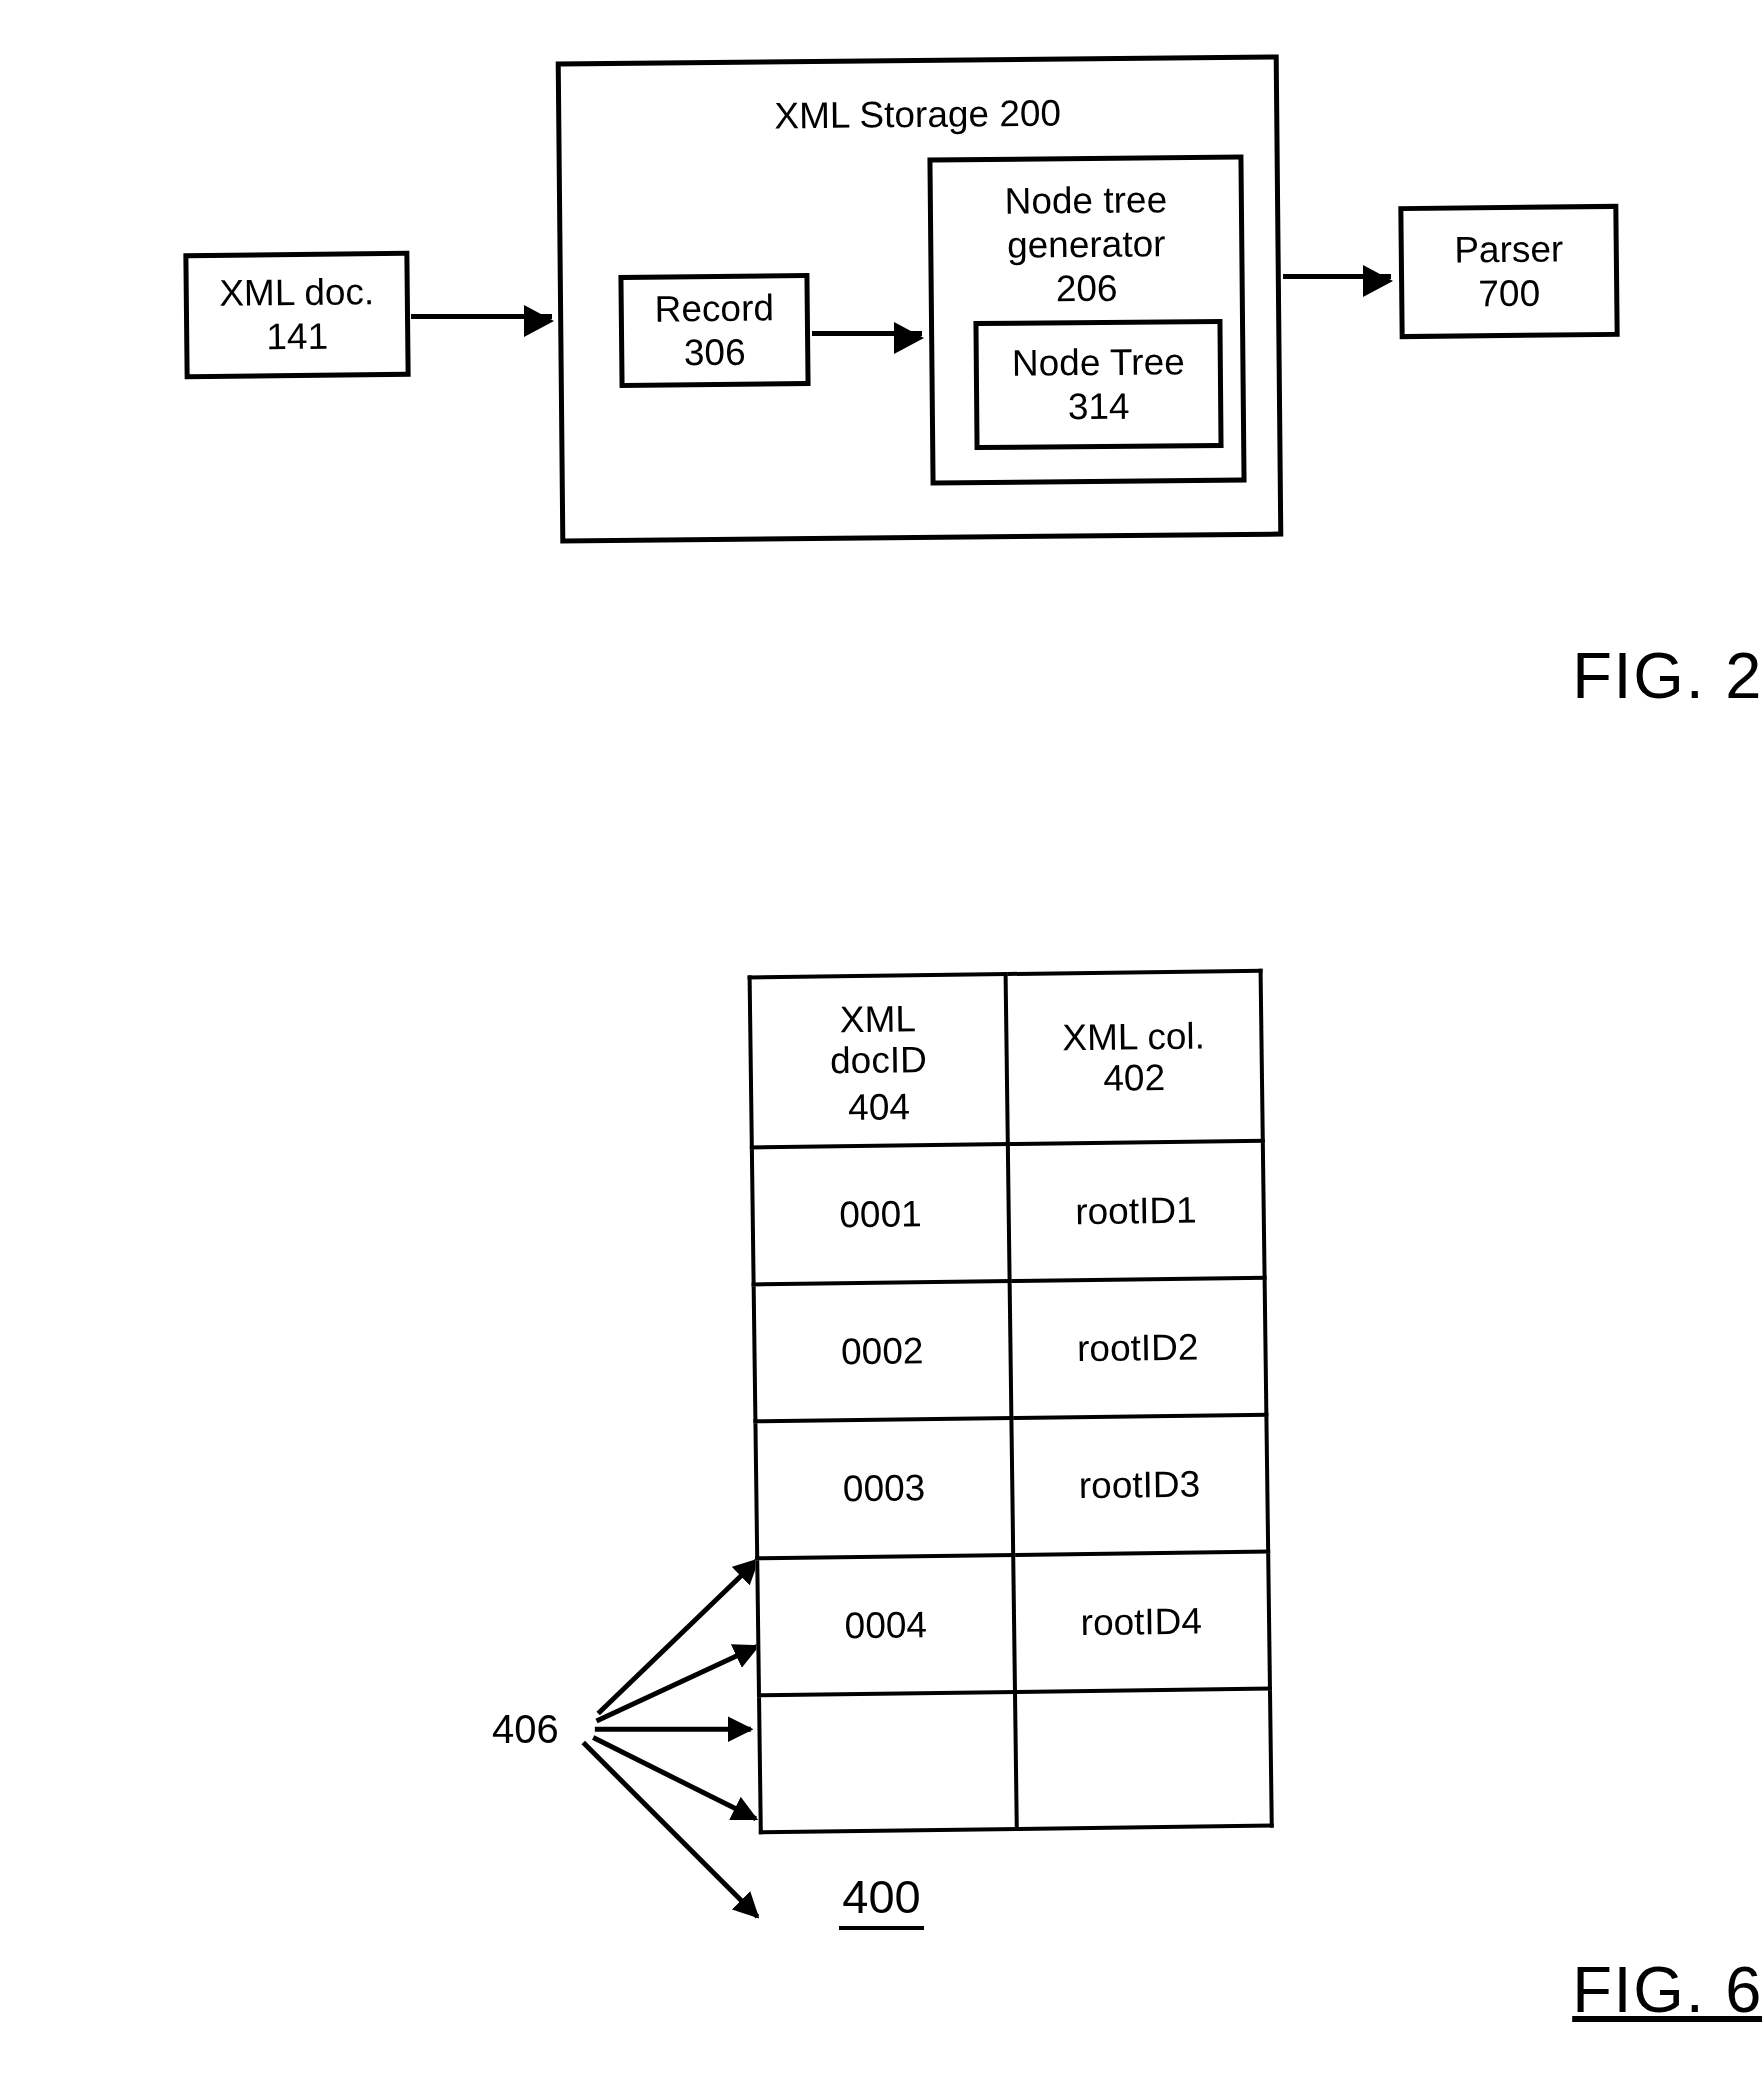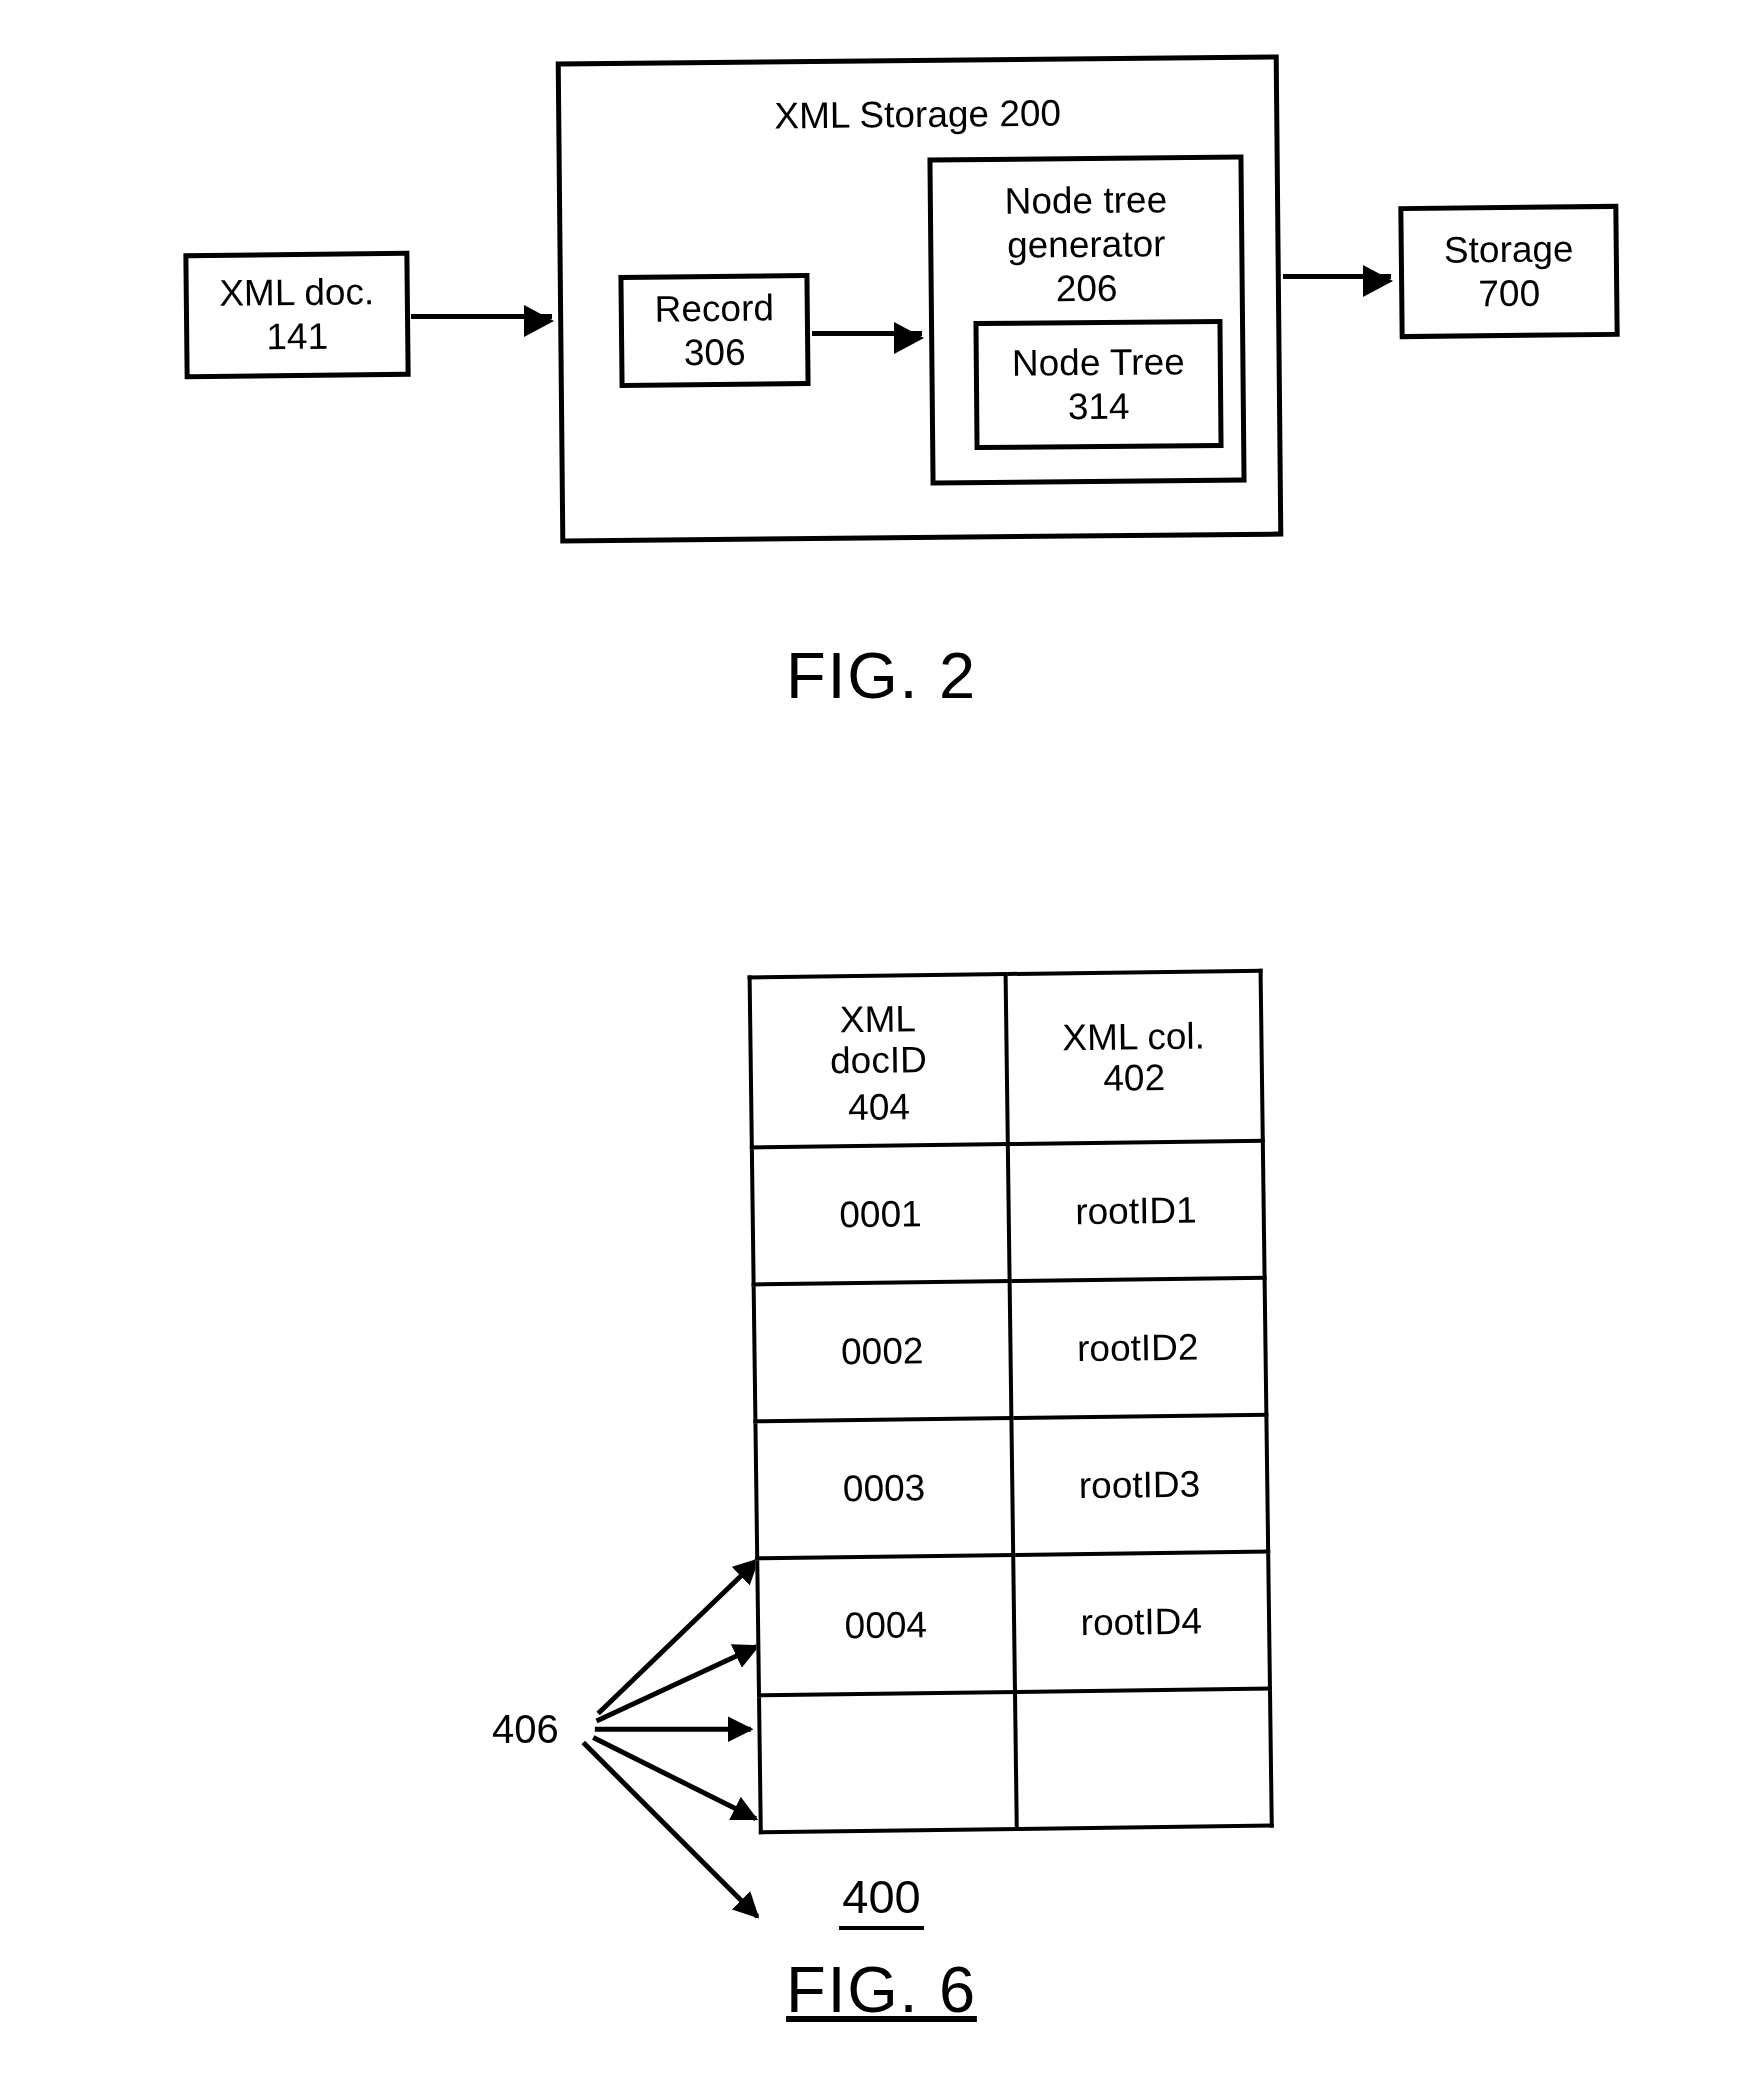--- a/index.html
+++ b/index.html
@@ -103,21 +103,21 @@
     border-bottom: 16.6px solid transparent;
   }
 
   #arrow-doc-to-storage { left: 411px; top: 314px; width: 141px; }
   #arrow-parser-to-ntg  { left: 812px; top: 331px; width: 110px; }
   #arrow-ntg-to-record  { left: 1283px; top: 274px; width: 108px; }
 
   
   .fig-caption {
     position: absolute;
-    text-align: center;
+    text-align: right;
     font-size: 65px;
     letter-spacing: 1.7px;
     white-space: nowrap;
   }
   #fig2-caption { left: 0; right: 0; top: 638px; }
 
   
   #fig6 { position: absolute; left: 0; top: 914px; width: 1763px; height: 1179px; }
 
   #table-wrap {
@@ -211,21 +211,21 @@
     </div>
 
     <div class="box" id="node-tree-box">
       <span class="line">Node Tree</span>
       <span class="line">314</span>
     </div>
 
     <div class="h-arrow" id="arrow-ntg-to-record"></div>
 
     <div class="box" id="record-box">
-      <span class="line">Storage</span>
+      <span class="line">Parser</span>
       <span class="line">700</span>
     </div>
 
     <div class="fig-caption" id="fig2-caption">FIG. 2</div>
   </div>
 
   <div id="fig6">
 
     <div id="callout-406">406</div>
 

